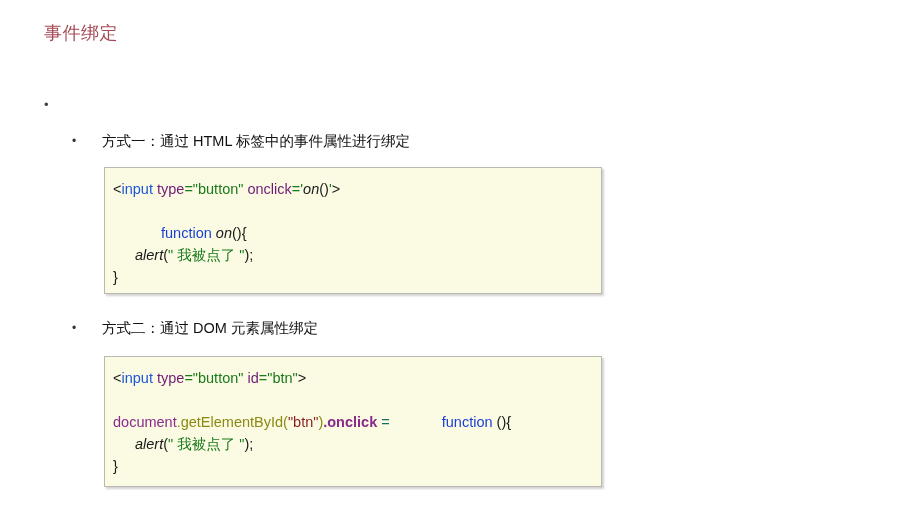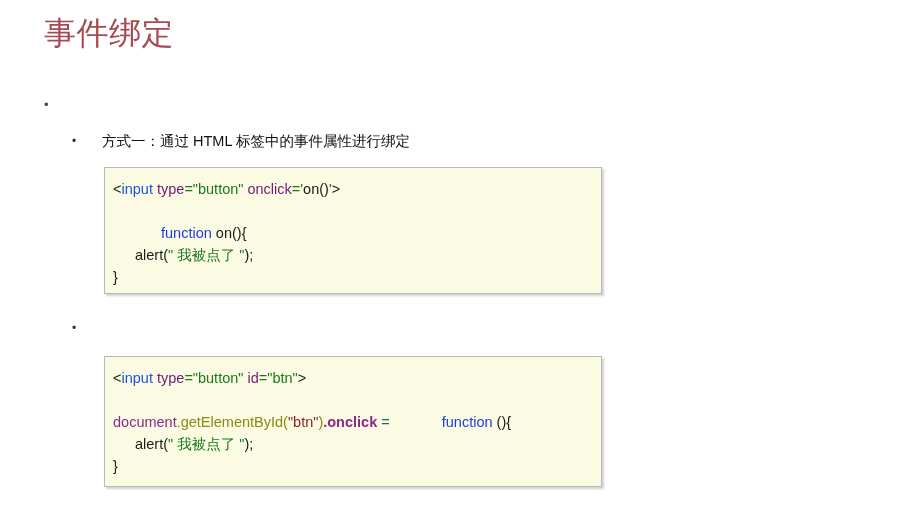--- a/index.html
+++ b/index.html
@@ -14,21 +14,21 @@
     overflow: hidden;
     font-family: "Liberation Sans", sans-serif;
     color: #000000;
   }
 
   
   #slide-title {
     position: absolute;
     left: 44px;
     top: 18px;
-    font-size: 32px;
+    font-size: 18px;
     line-height: 30px;
     color: #a64b54;
     letter-spacing: 0.5px;
     white-space: nowrap;
   }
 
   
   .bullet-l1 {
     position: absolute;
     left: 42px;
@@ -88,21 +88,21 @@
   .code-line { white-space: pre; height: 22px; }
   .code-line.blank { height: 22px; }
   .indent { display: inline-block; width: 22px; }
 
   
   .tok-punct   { color: #1a1a1a; }
   .tok-tag     { color: #1a56d6; }
   .tok-attr    { color: #701a75; }
   .tok-str     { color: #1a7a1a; }
   .tok-kw      { color: #1a3fd6; margin-left: 48px; }
-  .tok-fn      { color: #1a1a1a; }
+  .tok-fn      { color: #1a1a1a; font-style: italic; }
   .tok-obj     { color: #8a2a8a; }
   .tok-method  { color: #8a8a12; }
   .tok-strred  { color: #8a1f1f; }
   .tok-prop    { color: #8a2a8a; font-weight: bold; }
   .tok-op      { color: #1a6a6a; }
 </style>
 </head>
 <body>
 
 <div id="slide-title">事件绑定</div>
@@ -125,20 +125,21 @@
   <div class="code-line"><span class="tok-kw">function</span><span class="tok-punct"> </span><span class="tok-fn">on</span><span class="tok-punct">(){</span></div>
 
   <div class="code-line"><span class="indent"></span><span class="tok-fn">alert</span><span class="tok-punct">(</span><span class="tok-str">" 我被点了 "</span><span class="tok-punct">);</span></div>
 
   <div class="code-line"><span class="tok-punct">}</span></div>
 
 </div>
 
 <div class="bullet-l2" id="bullet-method-two">
   <span class="marker">•</span>
+  <span>方式二：通过 DOM 元素属性绑定</span>
 </div>
 
 <div class="code-block" id="code-block-two">
 
   <div class="code-line"><span class="tok-punct">&lt;</span><span class="tok-tag">input</span><span class="tok-punct"> </span><span class="tok-attr">type</span><span class="tok-str">=</span><span class="tok-str">"button"</span><span class="tok-punct"> </span><span class="tok-attr">id</span><span class="tok-str">=</span><span class="tok-str">"btn"</span><span class="tok-punct">&gt;</span></div>
 
   <div class="code-line blank"></div>
 
   <div class="code-line"><span class="tok-obj">document</span><span class="tok-method">.getElementById</span><span class="tok-method">(</span><span class="tok-strred">"btn"</span><span class="tok-method">)</span><span class="tok-prop">.onclick</span><span class="tok-op"> = </span><span class="tok-kw">function</span><span class="tok-punct"> (){</span></div>
 

